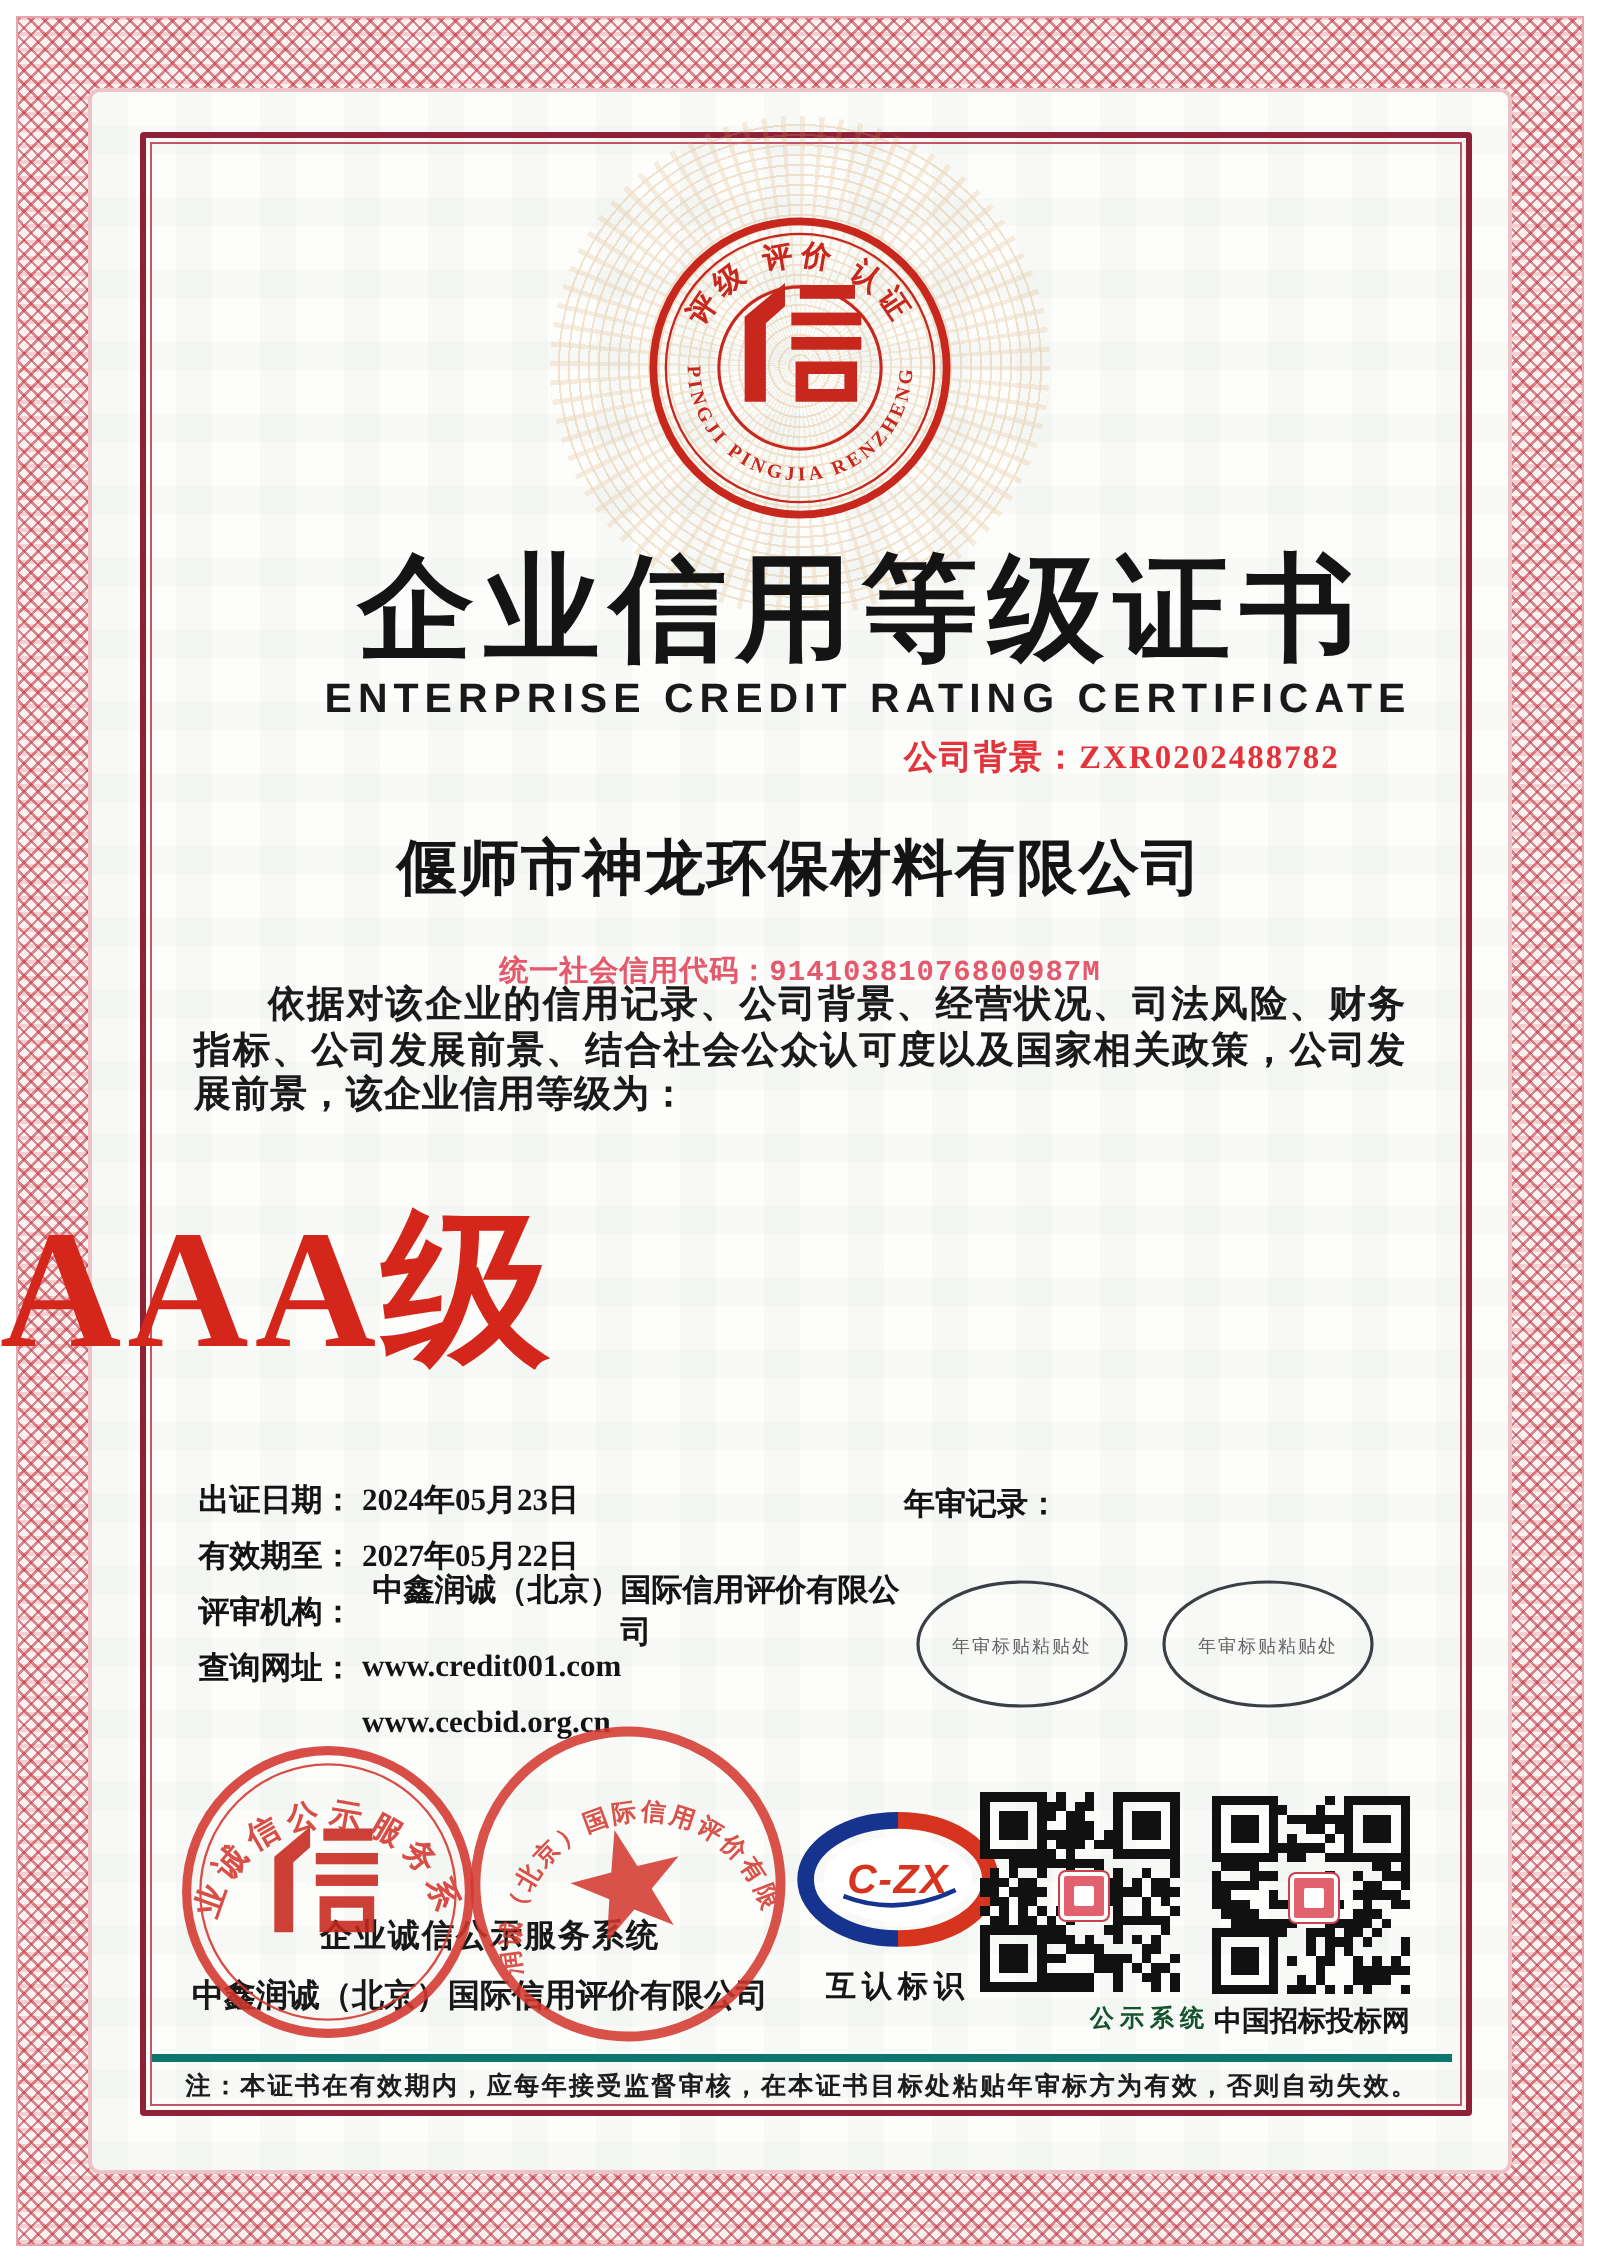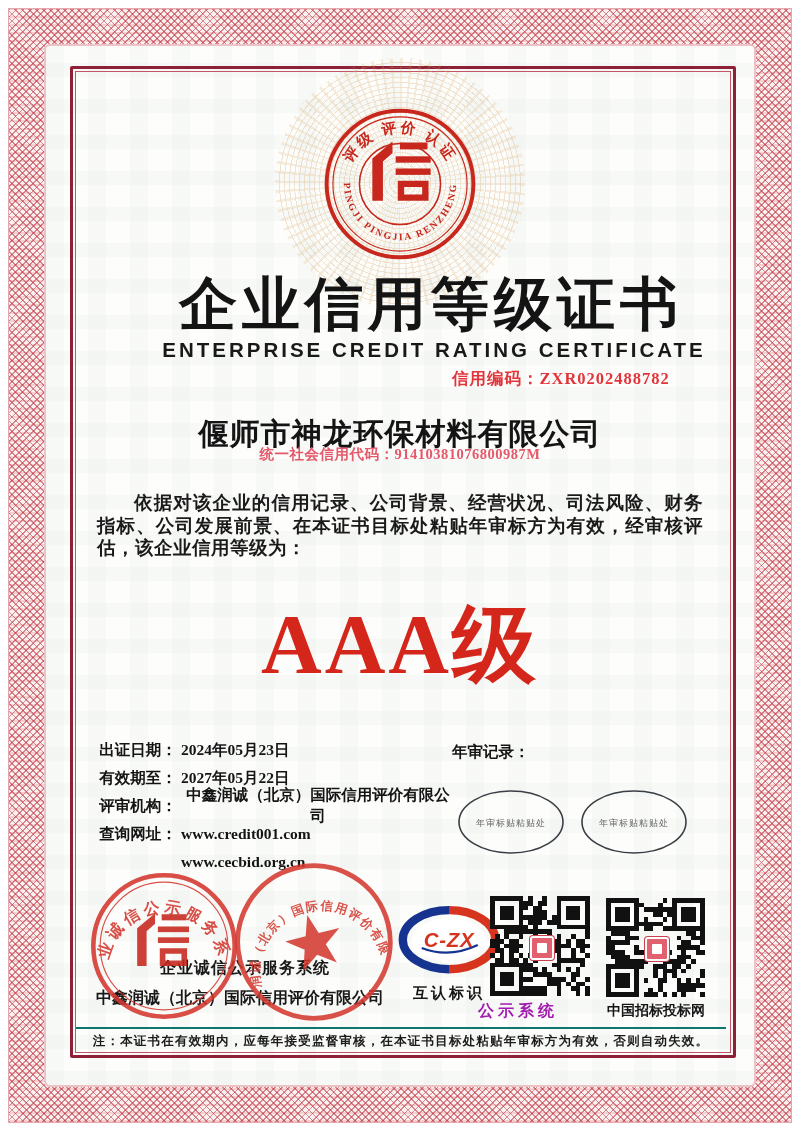--- a/index.html
+++ b/index.html
@@ -29,46 +29,46 @@
       repeating-radial-gradient(circle at 50% 50%, rgba(213,158,88,.8) 0 1px, rgba(0,0,0,0) 1px 5px),
       repeating-conic-gradient(rgba(213,158,88,.55) 0deg 1.2deg, rgba(0,0,0,0) 1.2deg 4.5deg);}
   .emblem{left:322px;top:106px;width:156px;height:156px;}
   
   .title{left:0;top:266px;width:800px;text-align:center;font-size:58px;font-weight:bold;
     color:#141414;letter-spacing:5px;padding-left:31px;}
   .subtitle{left:0;top:338px;width:800px;text-align:center;font-size:20.5px;font-weight:bold;
     color:#191919;letter-spacing:3px;font-family:"Liberation Sans","DejaVu Sans",sans-serif;padding-left:34px;}
   .credit-code{left:452px;top:368px;font-size:16.5px;font-weight:bold;color:#e3343c;letter-spacing:1px;}
   .company{left:0;top:414px;width:800px;text-align:center;font-size:30px;font-weight:bold;color:#141414;letter-spacing:1px;}
-  .uscc{left:0;top:445px;width:800px;text-align:center;font-size:14.5px;font-weight:bold;color:#e4596b;letter-spacing:.5px;}
+  .uscc{left:0;top:476px;width:800px;text-align:center;font-size:14.5px;font-weight:bold;color:#e4596b;letter-spacing:.5px;font-family:Liberation Mono, monospace;}
   .para{left:97px;top:492px;width:606px;font-size:18.5px;font-weight:bold;color:#1a1a1a;
     line-height:1.22;text-align:justify;text-indent:2em;letter-spacing:.5px;}
-  .rating{left:0;top:588px;width:800px;text-align:center;font-size:84px;font-weight:bold;
+  .rating{left:0;top:588px;width:800px;text-align:left;font-size:84px;font-weight:bold;
     color:#d5261b;letter-spacing:3px;}
   
   .info{left:95px;top:736px;width:360px;font-size:15.5px;font-weight:bold;color:#141414;text-align:center;}
   .info-row{display:flex;height:28px;align-items:center;}
   .info-label{min-width:86px;}
   .annual-label{left:452px;top:742px;font-size:15.5px;font-weight:bold;color:#141414;}
   .ovals{left:448px;top:786px;width:250px;height:72px;}
   
   .org1{left:105px;top:958px;width:280px;text-align:center;font-size:16px;font-weight:bold;color:#181818;letter-spacing:1px;}
   .org2{left:55px;top:988px;width:370px;text-align:center;font-size:16px;font-weight:bold;color:#181818;}
   .seal1{left:88px;top:870px;width:152px;height:152px;opacity:.88;}
   .seal2{left:232px;top:860px;width:164px;height:164px;opacity:.86;transform:rotate(-14deg);}
   .czx{left:396px;top:903px;width:106px;height:78px;}
   .czx-cap{left:396px;top:984px;width:106px;text-align:center;font-size:15px;font-weight:bold;color:#161616;letter-spacing:3px;}
   .qr{left:490px;top:896px;width:100px;height:100px;}
   .qr2{left:606px;top:898px;width:99px;height:99px;}
-  .qr-cap1{left:478px;top:1001px;width:124px;text-align:left;font-size:16px;font-weight:bold;color:#a21caf;}
+  .qr-cap1{left:478px;top:1001px;width:124px;text-align:right;font-size:12px;font-weight:bold;color:#14532d;}
   .qr-cap2{left:594px;top:1002px;width:124px;text-align:center;font-size:14px;font-weight:bold;color:#161616;}
   .qr-logo{width:20px;height:20px;background:#e2616e;border:2px solid #fff;border-radius:3px;
     box-shadow:0 0 0 1px #c9404e;display:flex;align-items:center;justify-content:center;}
   .qr-logo i{display:block;width:10px;height:10px;background:#fff;border-radius:1px;}
-  .note{left:76px;top:1027px;width:650px;height:25px;border-top:2px solid #0f766e;
+  .note{left:76px;top:1027px;width:650px;height:25px;border-top:4px solid #0f766e;
     display:flex;align-items:center;justify-content:center;font-size:12.5px;font-weight:bold;
     color:#1c1c1c;letter-spacing:1.2px;}
   .arc-cn{font-size:19px;font-weight:bold;letter-spacing:4px;fill:#c8271d;}
   .arc-en{font-size:12.5px;font-weight:bold;letter-spacing:2.5px;fill:#c8271d;font-family:"Liberation Serif",serif;}
   .seal-arc{font-size:21px;font-weight:bold;letter-spacing:5px;fill:#d4372e;}
   .seal-arc2{font-size:15px;font-weight:bold;letter-spacing:2px;fill:#d4372e;}
   .oval-txt{font-size:9px;fill:#666;letter-spacing:1px;}
   .czx-txt{font-size:27px;font-weight:bold;font-style:italic;fill:#d6341f;letter-spacing:1px;
     font-family:"Liberation Sans",sans-serif;}
 </style>
@@ -102,29 +102,29 @@
     <path id="emb-bot" d="M 28,100 A 72,72 0 0 0 172,100" fill="none"></path>
     <text class="arc-cn"><textPath href="#emb-top" startOffset="50%" text-anchor="middle">评级 评价 认证</textPath></text>
     <text class="arc-en"><textPath href="#emb-bot" startOffset="50%" text-anchor="middle">PINGJI PINGJIA RENZHENG</textPath></text>
     <use href="#xin" transform="translate(55,40) scale(0.68)"></use>
   </svg>
 
   <div class="title abs">企业信用等级证书</div>
   <div class="subtitle abs">ENTERPRISE CREDIT RATING CERTIFICATE</div>
 
   <div class="credit-code abs">
-    <span>信用编码：</span><span>ZXR0202488782</span>
+    <span>公司背景：</span><span>ZXR0202488782</span>
   </div>
 
   <div class="company abs">偃师市神龙环保材料有限公司</div>
   <div class="uscc abs">
     <span>统一社会信用代码：</span><span>91410381076800987M</span>
   </div>
 
-  <div class="para abs">依据对该企业的信用记录、公司背景、经营状况、司法风险、财务指标、公司发展前景、在本证书目标处粘贴年审标方为有效，经审核评估，该企业信用等级为：</div>
+  <div class="para abs">依据对该企业的信用记录、公司背景、经营状况、司法风险、财务指标、公司发展前景、结合社会公众认可度以及国家相关政策，公司发展前景，该企业信用等级为：</div>
   <div class="rating abs">AAA级</div>
 
   <div class="info abs">
     <div class="info-row">
       <span class="info-label">出证日期：</span>
       <span>2024年05月23日</span>
     </div>
     <div class="info-row">
       <span class="info-label">有效期至：</span>
       <span>2027年05月22日</span>

